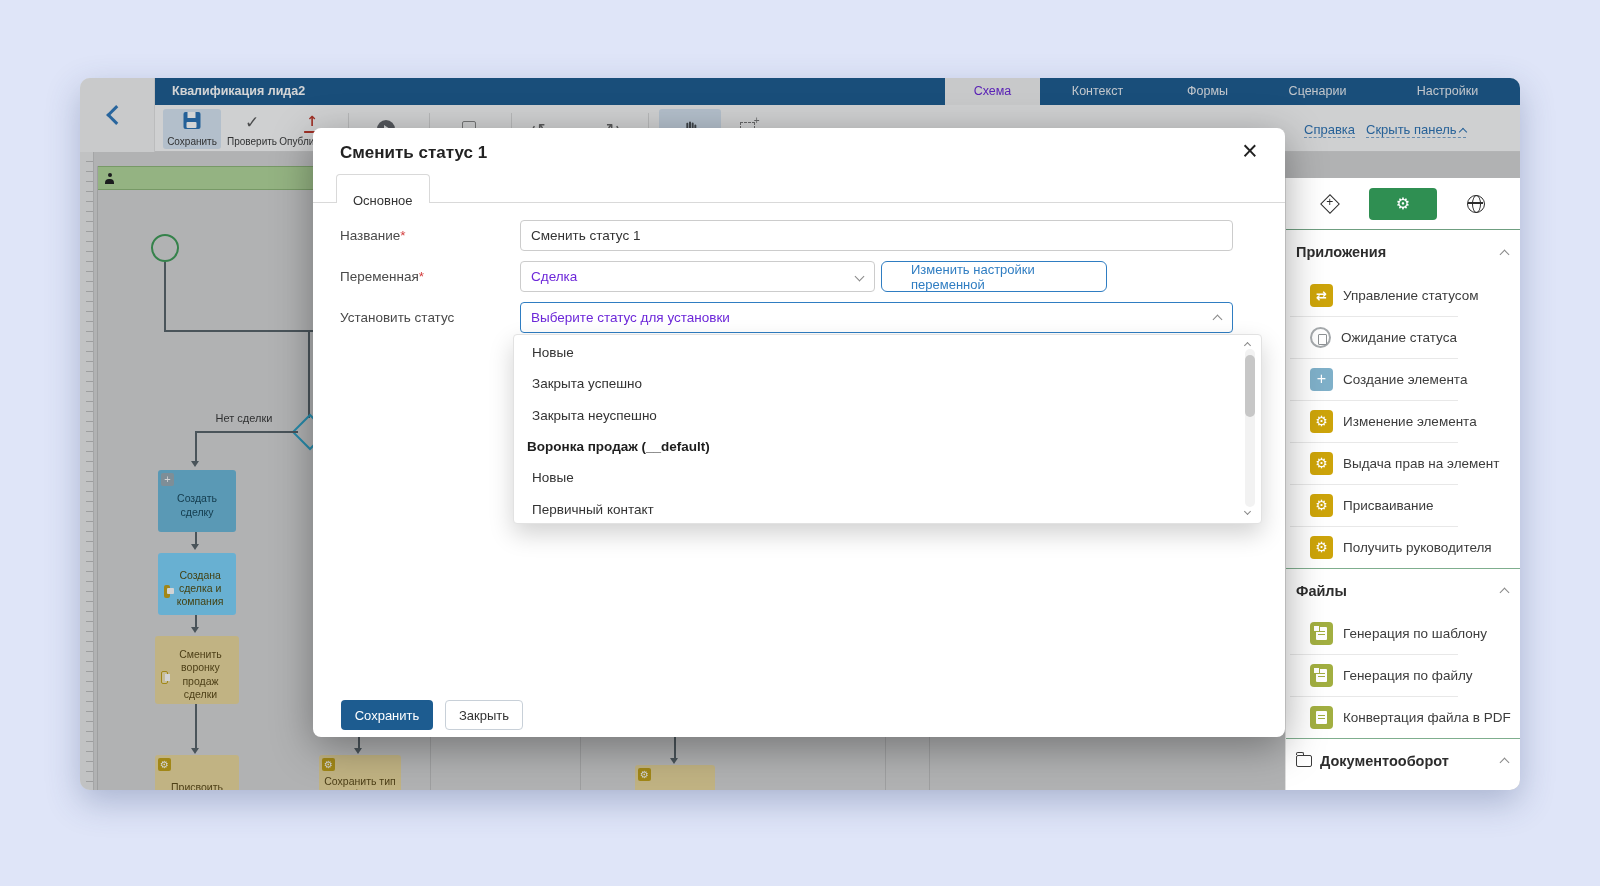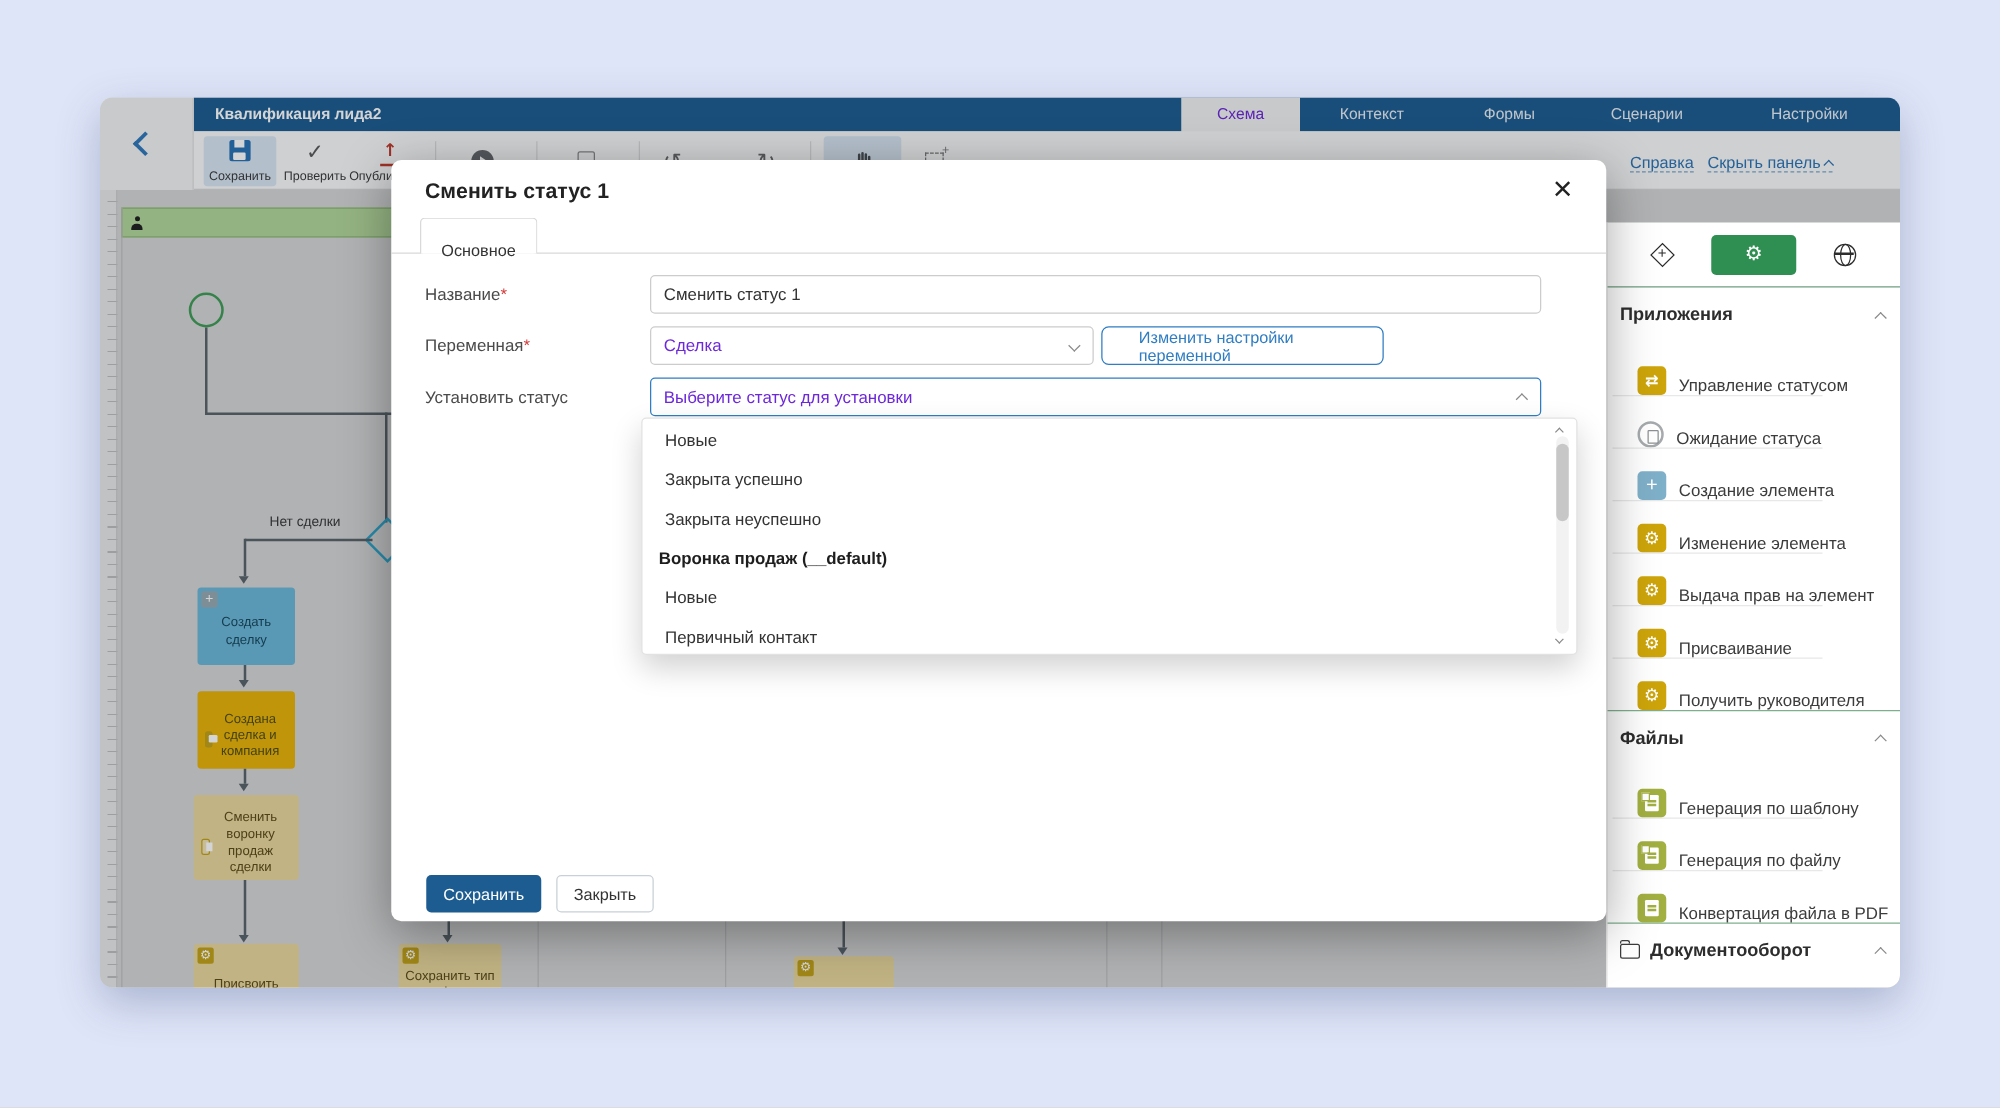--- a/index.html
+++ b/index.html
@@ -54,21 +54,21 @@
   .person-ic::after { content:""; position:absolute; bottom:0; left:1px; width:9px; height:5px; border-radius:4px 4px 0 0; background:#1f1f1f; }
 
   .fline { position:absolute; background:#58636a; }
   .ah { position:absolute; width:0; height:0; border-left:4px solid transparent; border-right:4px solid transparent; border-top:6px solid #58636a; }
   .start-ev { position:absolute; width:28px; height:28px; border:2px solid #3f9b57; border-radius:50%; }
   .gateway { position:absolute; width:26px; height:26px; border:2px solid #2ea7cc; transform:rotate(45deg); background:transparent; }
   .edge-lbl { position:absolute; font-size:11px; color:#383838; text-align:center; }
   .node { position:absolute; border-radius:3px; display:flex; align-items:center; justify-content:center; text-align:center;
           font-size:10.5px; line-height:1.25; padding:12px 3px 3px 3px; cursor:pointer; }
   .node-blue { background:#6cb7d8; color:#17485d; }
-  .node-yellow { background:#eab308; color:#504d12; }
+  .node-yellow { background:#7dd3fc; color:#504d12; }
   .node-tan { background:#e9d79c; color:#5d4b18; }
   .nico { position:absolute; top:3px; left:3px; width:13px; height:13px; border-radius:2px; display:flex; align-items:center; justify-content:center; }
   .nico-plus { background:#98aab4; color:#fff; font-size:11px; line-height:1; }
   .nico-chat { background:#c2a218; position:relative; }
   .nico-chat::before { content:""; position:absolute; top:3px; left:3px; width:7px; height:6px; background:#fff; border-radius:1px; }
   .nico-doc { background:#f0e2b4; border:1.5px solid #c2a218; position:relative; }
   .nico-doc::before { content:""; position:absolute; top:1.5px; left:2.5px; width:5px; height:7px; background:#fff; }
   .nico-gear { background:#c2a218; }
   .nico-gear::before { content:"⚙"; font-family:"DejaVu Sans",sans-serif; color:#fff; font-size:10px; line-height:1; }
 
@@ -100,21 +100,21 @@
   .diamond-plus::after { content:"+"; position:absolute; left:0; top:1px; width:20px; text-align:center; font-size:12px; color:#2c2c2c; }
   .globe-ic { position:relative; width:18px; height:18px; border:1.5px solid #2c2c2c; border-radius:50%; }
   .globe-ic::before { content:""; position:absolute; left:4px; top:-1px; width:7px; height:16px; border:1.5px solid #2c2c2c; border-radius:50%; }
   .globe-ic::after { content:""; position:absolute; left:0; top:6.5px; width:15px; height:1.5px; background:#2c2c2c; }
   .side-header { height:44px; display:flex; align-items:center; padding:0 12px 0 10px; font-size:14.5px; font-weight:bold; color:#2d2d2d; }
   .side-header.green-top { border-top:1px solid #7fae8e; }
   .side-header .sp { flex:1; }
   .chv { display:inline-block; width:7px; height:7px; border-right:1.6px solid #888; border-bottom:1.6px solid #888; }
   .chv.up { transform:rotate(-135deg); margin-top:4px; }
   .chv.down { transform:rotate(45deg); }
-  .side-item { height:42px; display:flex; align-items:flex-end; padding:0 24px; cursor:pointer; position:relative; }
+  .side-item { height:42px; display:flex; align-items:center; padding:0 24px; cursor:pointer; position:relative; }
   .side-item::before { content:""; position:absolute; top:0; left:4px; width:72%; height:1px; background:#e8e8e8; }
   .side-item:first-child::before { display:none; }
   .sico { width:23px; height:23px; border-radius:4px; margin-right:10px; flex:none; display:flex; align-items:center; justify-content:center; position:relative; }
   .sico-mustard { background:#cda40a; }
   .sico-blue { background:#7fb0c9; }
   .sico-olive { background:#a2af41; }
   .sico .transfer::before { content:"⇄"; font-family:"DejaVu Sans",sans-serif; color:#fff; font-size:13px; font-weight:bold; }
   .sico .gearw::before { content:"⚙"; font-family:"DejaVu Sans",sans-serif; color:#fff; font-size:14px; line-height:1; }
   .sico .plusw::before { content:"+"; color:#fff; font-size:16px; line-height:1; }
   .sico-wait { border:2px solid #a6aaad; border-radius:50%; width:21px; height:21px; }

